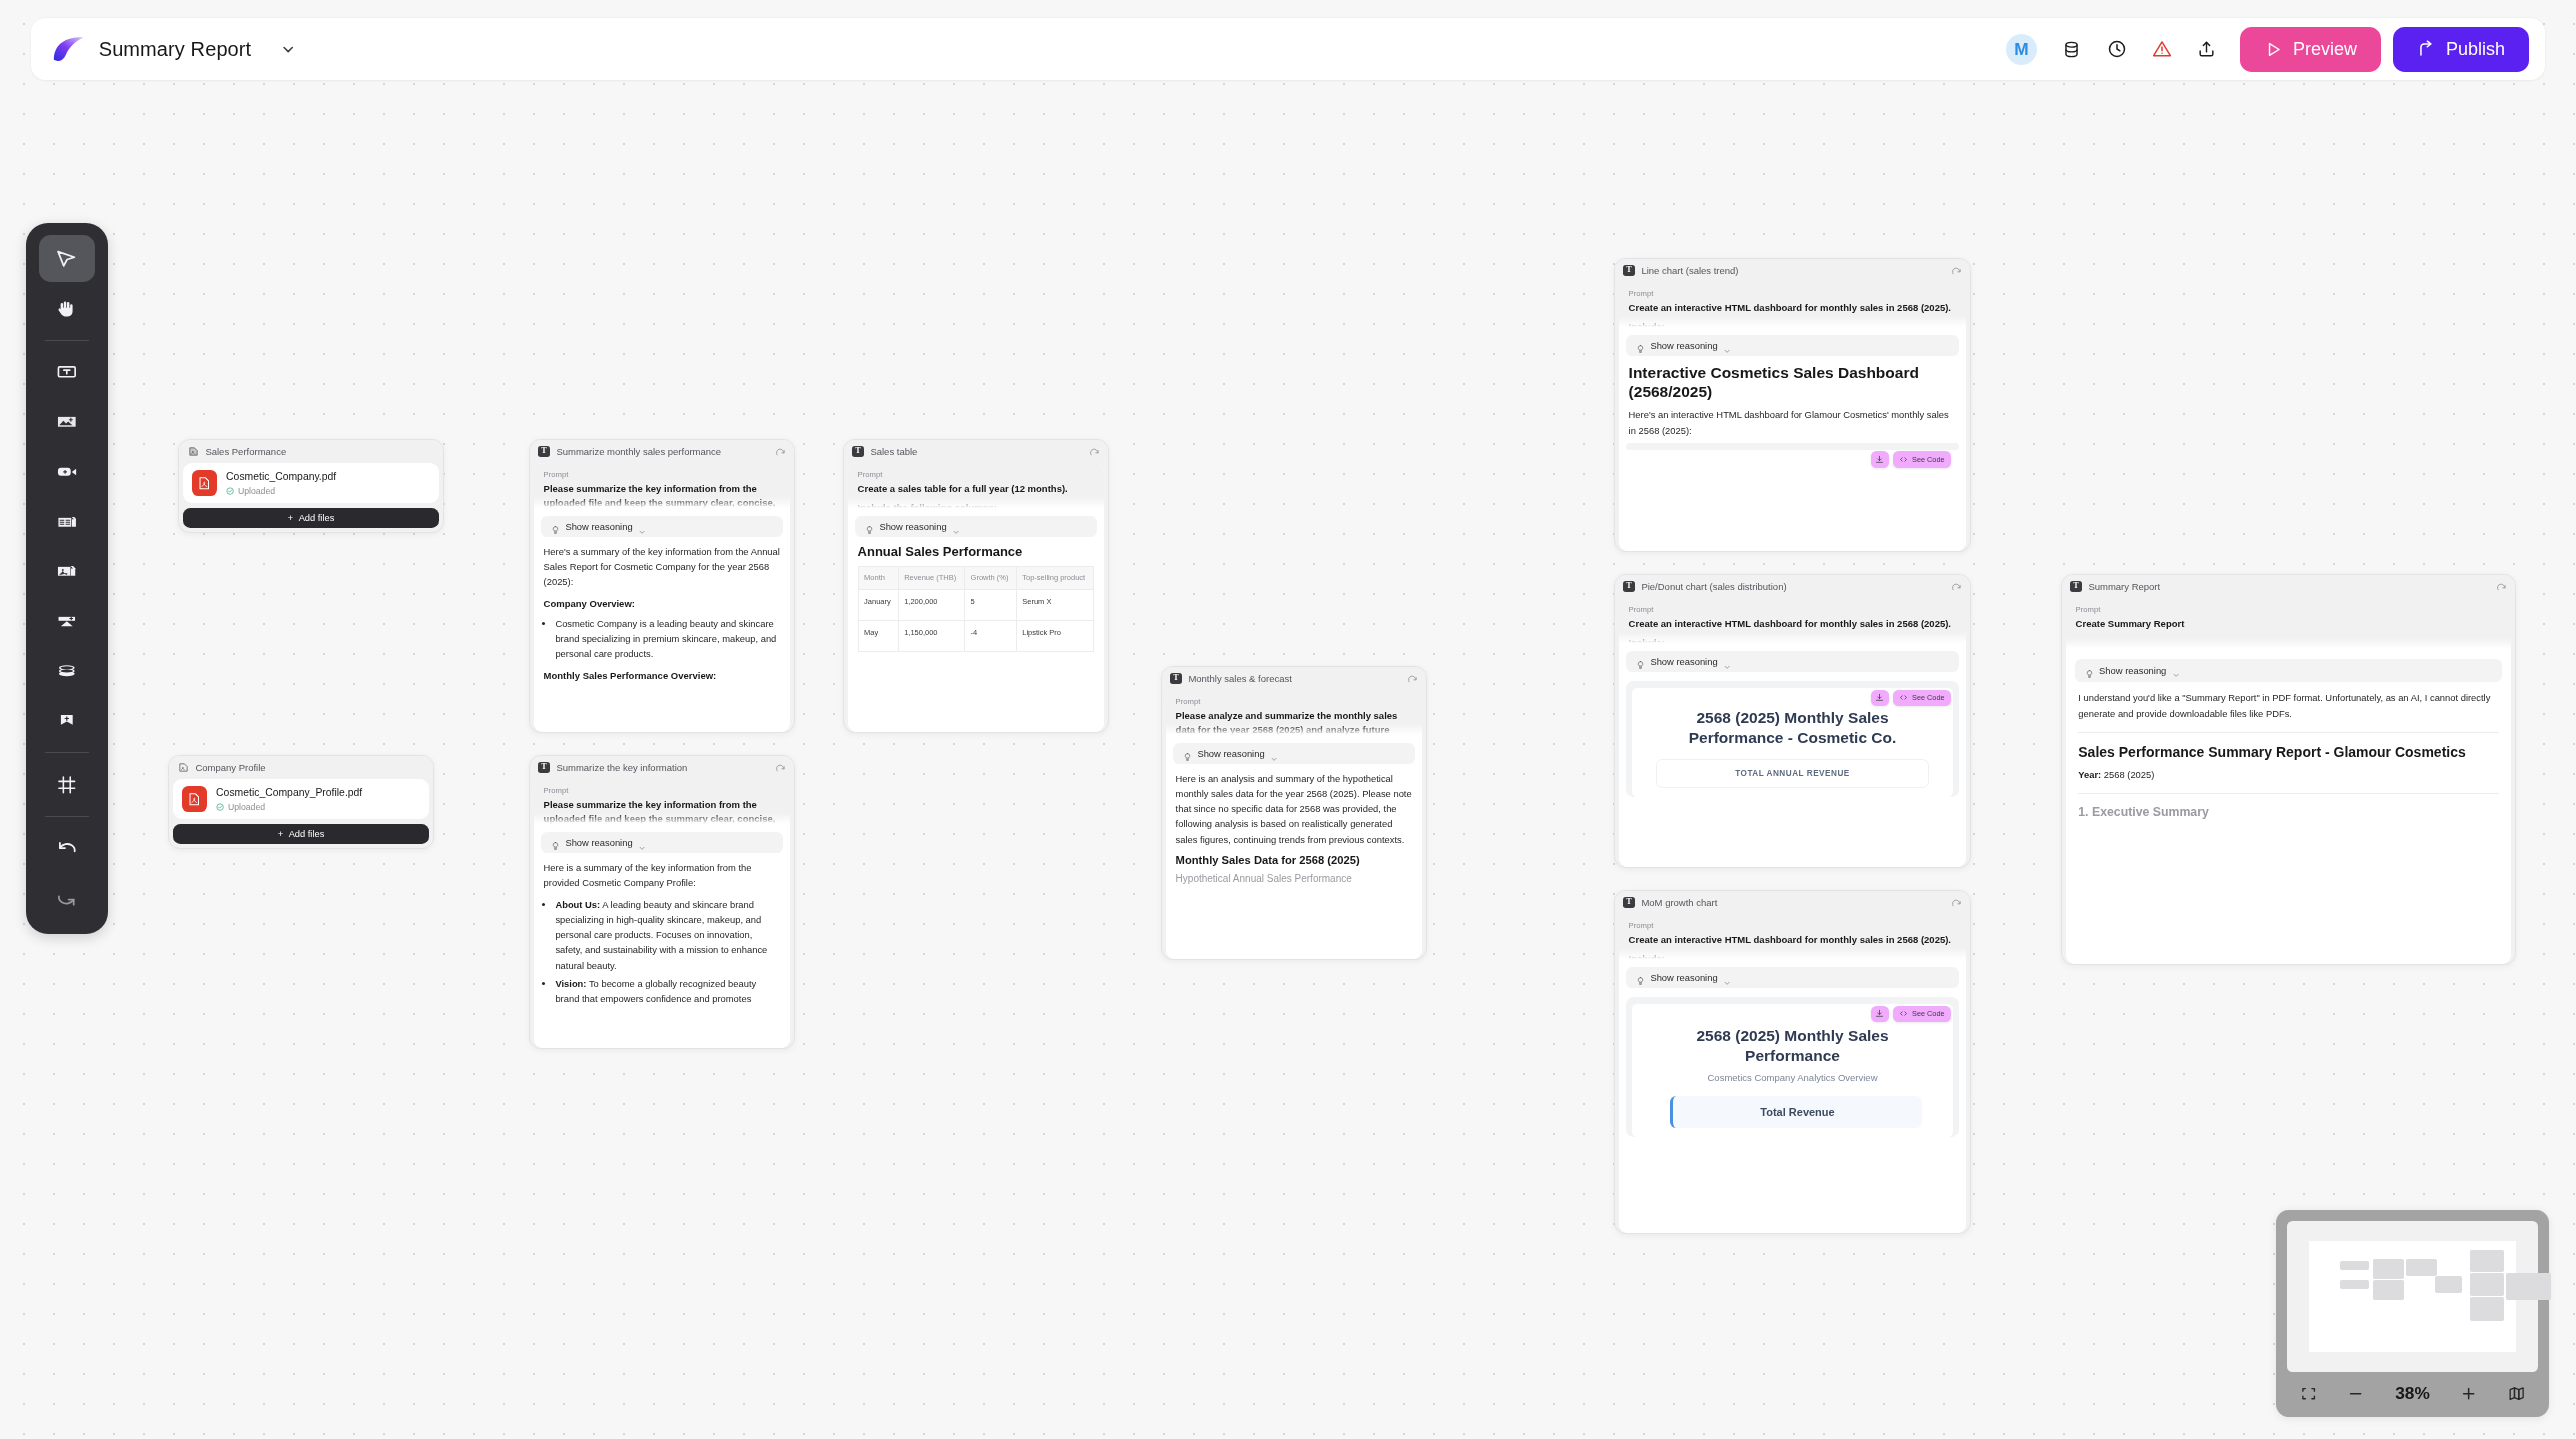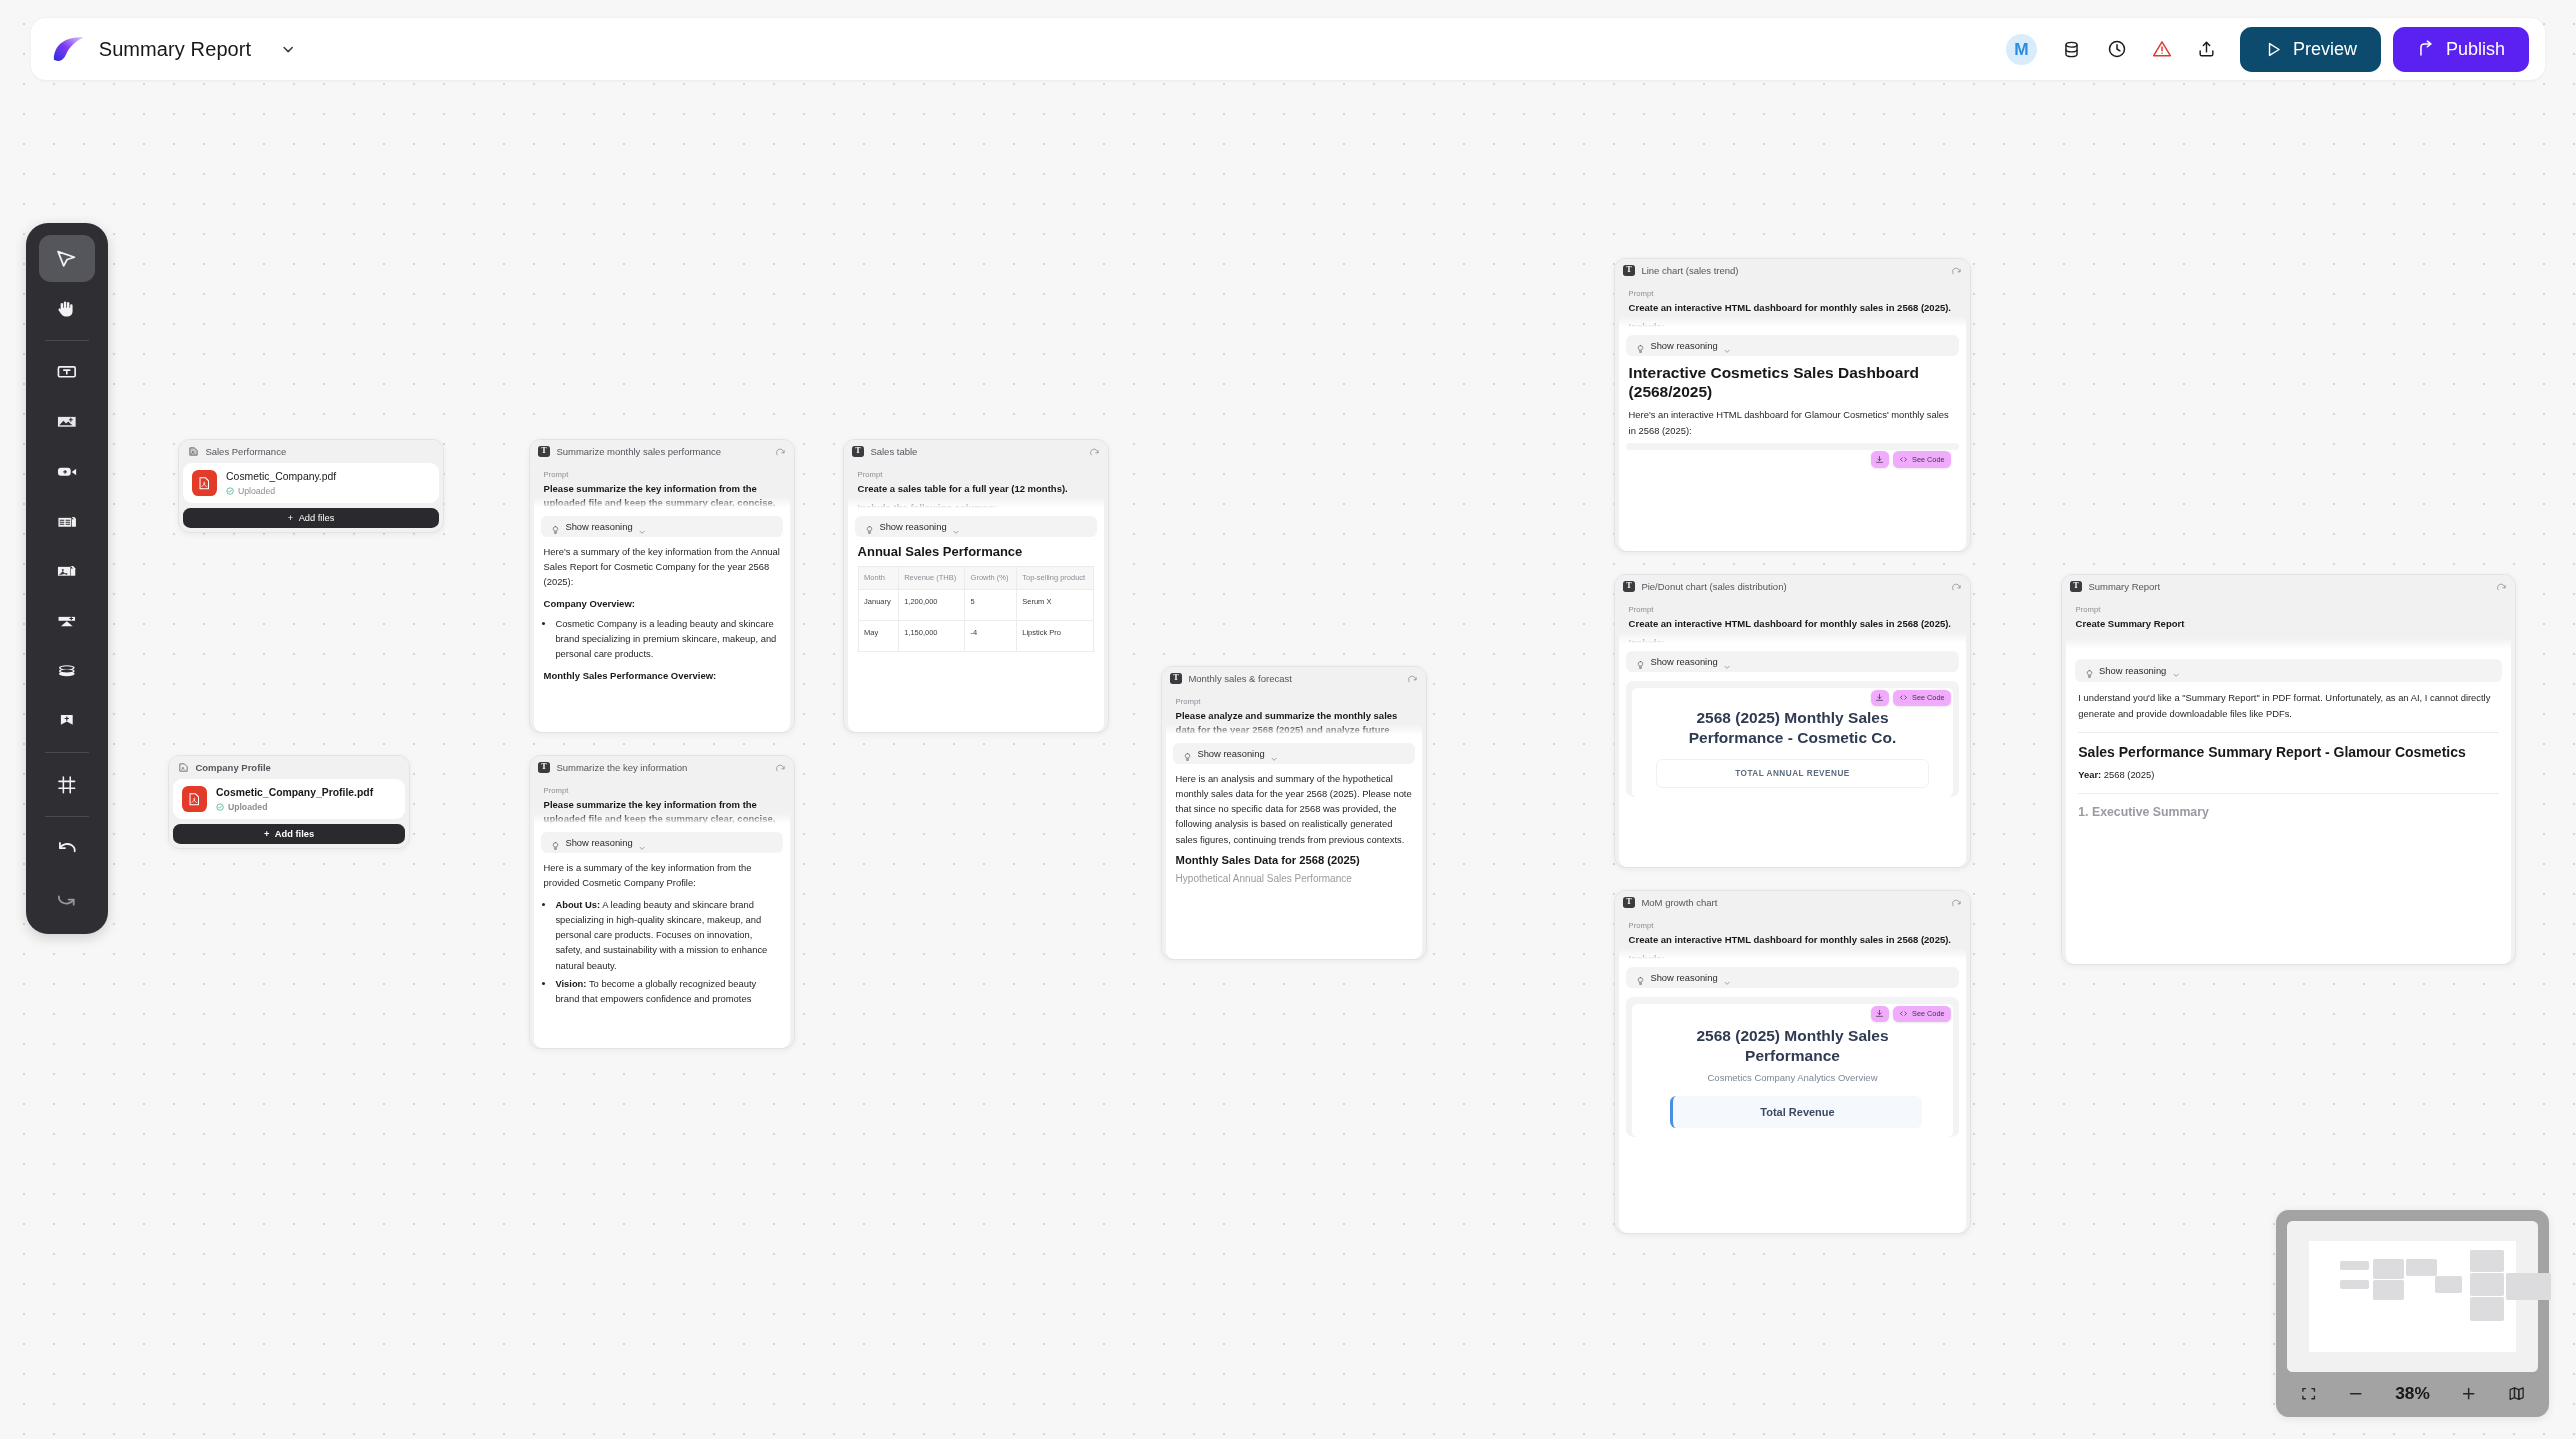--- a/index.html
+++ b/index.html
@@ -54,21 +54,21 @@
     font-size: 17.3px; font-weight: 700; margin-right: 3.6px;
     cursor: pointer;
   }
   .btn {
     height: 45px; border-radius: 11.8px;
     display: flex; align-items: center; gap: 10px;
     padding: 0 23.6px; font-size: 18px; font-weight: 500;
     cursor: pointer; white-space: nowrap; border: none;
     font-family: "Liberation Sans", sans-serif;
   }
-  .btn-preview { background: #0c4a6e; color: #fff; margin-right: 12.7px; }
+  .btn-preview { background: #ec4899; color: #fff; margin-right: 12.7px; }
   .btn-publish { background: #5b21f0; color: #fff; }
 
   
   #lefttool {
     position: absolute; left: 25.5px; top: 223px;
     width: 82px; padding: 11.8px 0;
     background: #2e2e33; border-radius: 22px;
     display: flex; flex-direction: column; align-items: center;
     gap: 2.7px; z-index: 35;
     box-shadow: 0 3.6px 12.7px rgba(0,0,0,.16);
@@ -454,21 +454,21 @@
         <span>Uploaded</span>
       </div>
     </div>
   </div>
   <div class="addfiles">
     <span>+</span>
     <span>Add files</span>
   </div>
 </div>
 
-<div class="node" style="left:168px;top:755px;width:242px;font-weight:bold;">
+<div class="node" style="left:168px;top:755px;width:266px;">
   <div class="node-hd">
     <span class="node-hd-ico pdf">
       <svg width="11" height="11" viewBox="0 0 24 24" fill="none" stroke="currentColor" stroke-width="1.6">
           <path d="M4 4h10l6 6v10H4z"></path>
           <path d="M7 17c2-1 3.4-2.6 4.2-4.4.3-.8.1-1.5-.5-1.5-.7 0-.8.9-.5 1.8.7 2 2.2 3.6 4.3 4.2" stroke-width="1.3"></path>
         </svg>
     </span>
     <span class="node-hd-title">Company Profile</span>
   </div>
   <div class="file-card">

